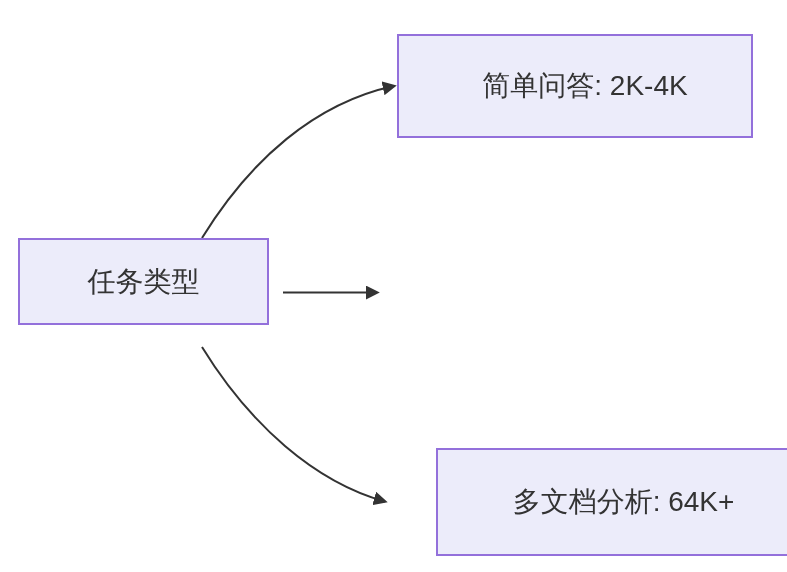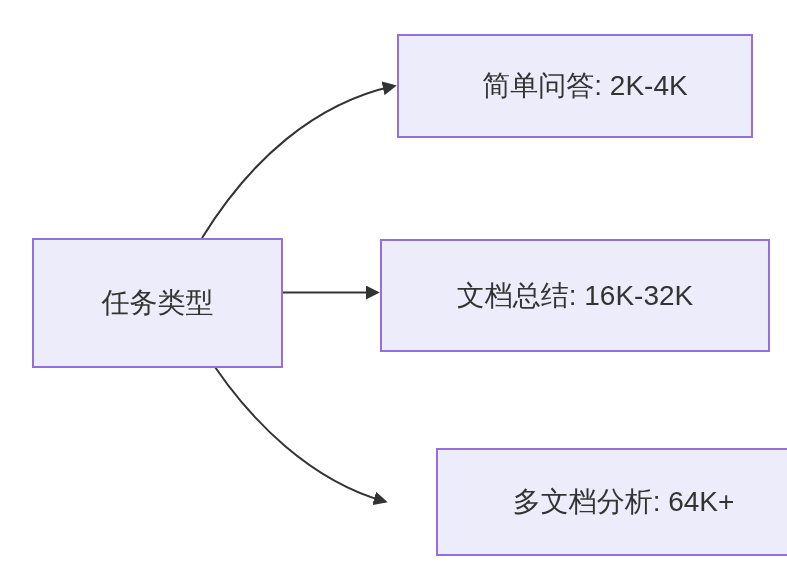--- a/index.html
+++ b/index.html
@@ -36,21 +36,21 @@
     display: flex;
     align-items: center;
     justify-content: center;
     background: var(--node-fill);
     border: 2px solid var(--node-border);
     color: var(--text);
     font-size: 28px;
     line-height: 1.2;
     text-align: center;
   }
-  .node-root   { left: 32px;  top: 238px; width: 251px; height: 130px; }
+  .node-root   { left: 18px;  top: 238px; width: 251px; height: 87px; }
   .node-top    { left: 397px; top: 34px;  width: 356px; height: 104px; padding-left: 20px; }
   .node-mid    { left: 380px; top: 239px; width: 390px; height: 113px; }
   .node-bottom { left: 388px; top: 448px; width: 375px; height: 108px; margin-left: 48px; }
 </style>
 </head>
 <body>
 
 <div class="canvas">
 
   <svg class="edges" viewBox="0 0 787 572">
@@ -65,21 +65,18 @@
   </svg>
 
   <div class="node node-root">
     <span>任务类型</span>
   </div>
 
   <div class="node node-top">
     <span>简单问答: 2K-4K</span>
   </div>
 
-  <div class="node node-mid">
-    <span>文档总结: 16K-32K</span>
-  </div>
 
   <div class="node node-bottom">
     <span>多文档分析: 64K+</span>
   </div>
 
 </div>
 
 </body></html>

